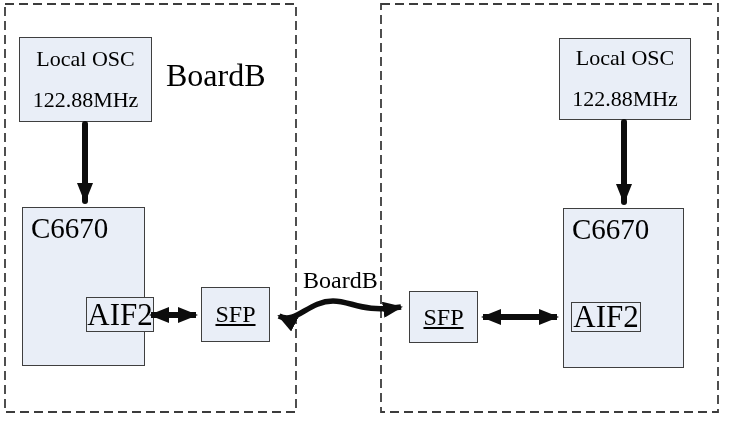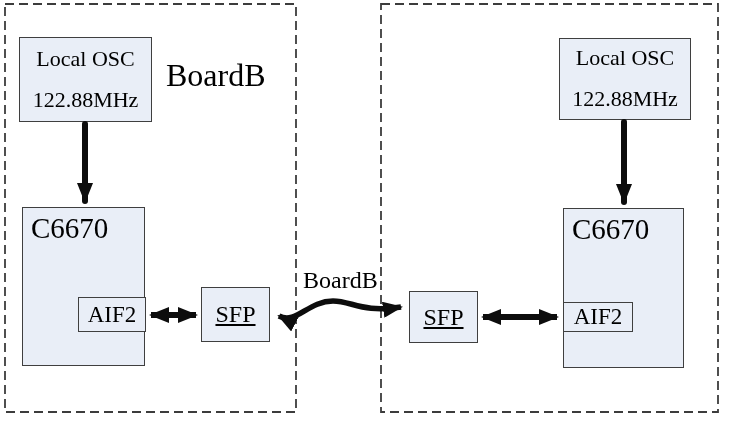--- a/index.html
+++ b/index.html
@@ -31,21 +31,22 @@
   .osc-box{
     display:flex;flex-direction:column;align-items:center;justify-content:center;
     font-size:22px;line-height:1.3;text-align:center;gap:12px;
   }
   .chip-box{
     font-size:29px;line-height:1.15;
     padding:4px 0 0 8px;
   }
   .port-box{
     display:flex;align-items:center;justify-content:center;
-    font-size:23px;
+    font-size:31px;
+    margin-left:8px;
   }
   .sfp-box{
     display:flex;align-items:center;justify-content:center;
     font-size:24px;
     text-decoration:underline;
   }
   .board-label{
     position:absolute;
     font-size:32px;line-height:1;
     white-space:nowrap;

